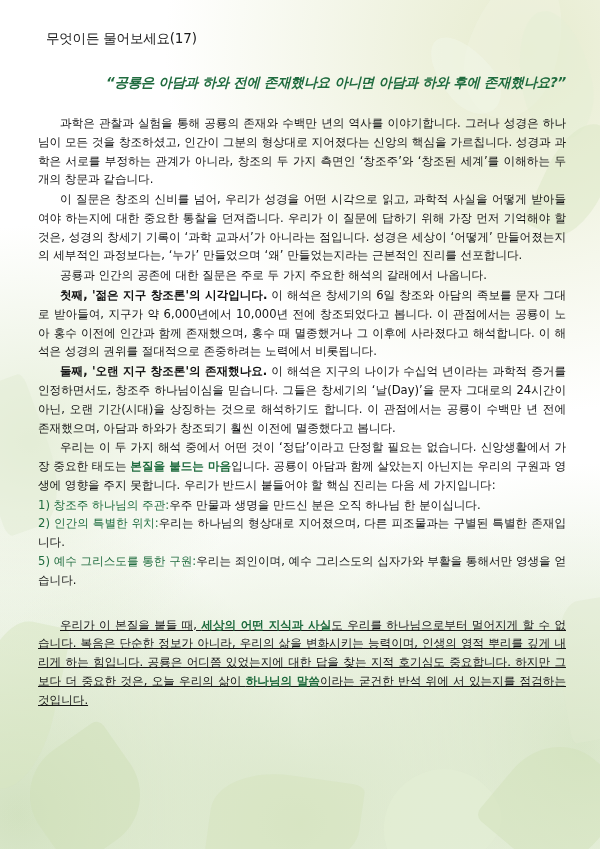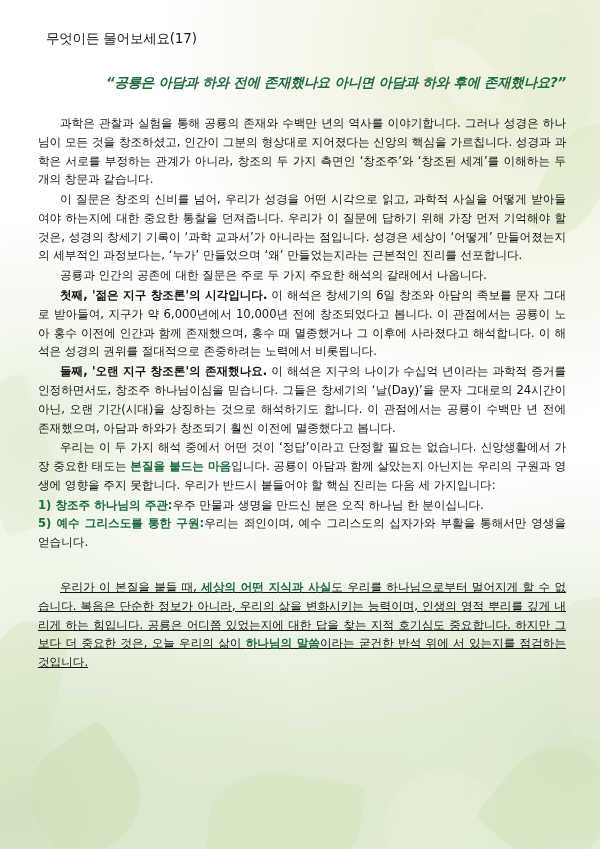--- a/index.html
+++ b/index.html
@@ -98,21 +98,21 @@
 
   p.numbered {
     font-size: 11.6px;
     line-height: 1.62;
     color: #141414;
     text-align: justify;
     margin: 0;
     word-break: break-all;
   }
   .num-head {
-    font-weight: bold;
+    font-weight: normal;
     color: #1f6b3e;
   }
 </style>
 </head>
 <body>
 
 <div class="bg-layer">
   <div class="bg-wash"></div>
 
   <div class="petal" style="left:470px; top:-30px; width:90px; height:150px; background:#eef2e0; transform:rotate(18deg);"></div>
@@ -147,20 +147,23 @@
   </p>
 
   <p class="body indent">
     <span>우리는 이 두 가지 해석 중에서 어떤 것이 ‘정답’이라고 단정할 필요는 없습니다. 신앙생활에서 가장 중요한 태도는 </span><span class="green-b">본질을 붙드는 마음</span><span>입니다. 공룡이 아담과 함께 살았는지 아닌지는 우리의 구원과 영생에 영향을 주지 못합니다. 우리가 반드시 붙들어야 할 핵심 진리는 다음 세 가지입니다:</span>
   </p>
 
   <p class="numbered">
     <span class="num-head">1) 창조주 하나님의 주관:</span><span>우주 만물과 생명을 만드신 분은 오직 하나님 한 분이십니다.</span>
   </p>
   <p class="numbered">
+    <span class="num-head">2) 인간의 특별한 위치:</span><span>우리는 하나님의 형상대로 지어졌으며, 다른 피조물과는 구별된 특별한 존재입니다.</span>
+  </p>
+  <p class="numbered">
     <span class="num-head">5) 예수 그리스도를 통한 구원:</span><span>우리는 죄인이며, 예수 그리스도의 십자가와 부활을 통해서만 영생을 얻습니다.</span>
   </p>
 
   <p class="body indent gap" style="margin-top:26px;text-decoration:underline;">
     <span>우리가 이 본질을 붙들 때, </span><span class="green-b">세상의 어떤 지식과 사실</span><span>도 우리를 하나님으로부터 멀어지게 할 수 없습니다. 복음은 단순한 정보가 아니라, 우리의 삶을 변화시키는 능력이며, 인생의 영적 뿌리를 깊게 내리게 하는 힘입니다. 공룡은 어디쯤 있었는지에 대한 답을 찾는 지적 호기심도 중요합니다. 하지만 그보다 더 중요한 것은, 오늘 우리의 삶이 </span><span class="green-b">하나님의 말씀</span><span>이라는 굳건한 반석 위에 서 있는지를 점검하는 것입니다.</span>
   </p>
 
 </div>
 
 </body></html>

